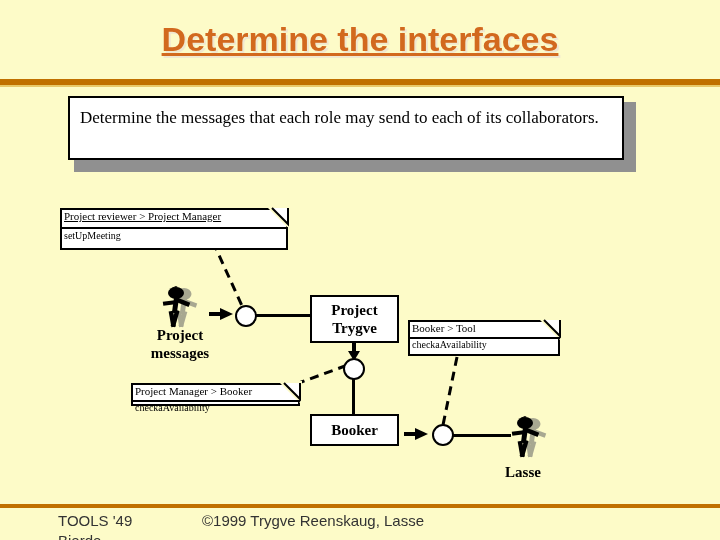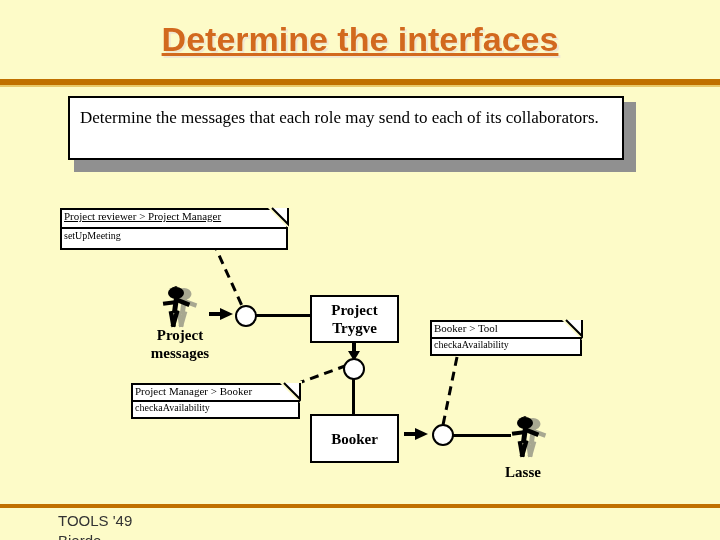--- a/index.html
+++ b/index.html
@@ -121,46 +121,46 @@
     font-size: 10px;
     color: #000000;
     white-space: nowrap;
   }
 
   
   #note-pr-pm { left: 60px; top: 208px; width: 228px; height: 42px; }
   #note-pr-pm .note-divider { top: 19px; }
   #note-pr-pm .note-item { top: 22px; }
 
-  #note-bk-tl { left: 430px; top: 320px; width: 152px; height: 36px; }
+  #note-bk-tl { left: 408px; top: 320px; width: 152px; height: 36px; }
   #note-bk-tl .note-divider { top: 17px; }
   #note-bk-tl .note-item { top: 19px; }
 
-  #note-pm-bk { left: 131px; top: 383px; width: 169px; height: 36px; }
+  #note-pm-bk { left: 131px; top: 383px; width: 169px; height: 23px; }
   #note-pm-bk .note-divider { top: 17px; }
   #note-pm-bk .note-item { top: 19px; }
 
   
   .classbox {
     position: absolute;
     background: #ffffff;
     border: 2px solid #000000;
     box-sizing: border-box;
     font-family: "Liberation Serif", serif;
     font-weight: bold;
     font-size: 15px;
     color: #000000;
     display: flex;
     align-items: center;
     justify-content: center;
     text-align: center;
     line-height: 18px;
   }
   #box-pm { left: 310px; top: 295px; width: 89px; height: 48px; }
-  #box-bk { left: 310px; top: 414px; width: 89px; height: 49px; }
+  #box-bk { left: 310px; top: 414px; width: 89px; height: 32px; }
 
   
   .lollipop {
     position: absolute;
     width: 22px;
     height: 22px;
     border: 2px solid #000000;
     border-radius: 50%;
     background: #ffffff;
     box-sizing: border-box;
@@ -370,14 +370,15 @@
       <rect x="6" y="16" width="12" height="4" transform="rotate(-8 12 18)"></rect>
     </g>
   </svg>
   <div class="actor-label" id="label-tl">
     <span>Lasse</span>
   </div>
 
   <div id="footer-rule"></div>
   <div class="footer-text" id="footer-left">TOOLS '49</div>
   <div class="footer-text" id="footer-left2">Bjerde</div>
+  <div class="footer-text" id="footer-mid">©1999 Trygve Reenskaug, Lasse</div>
 
 </div>
 
 </body></html>

